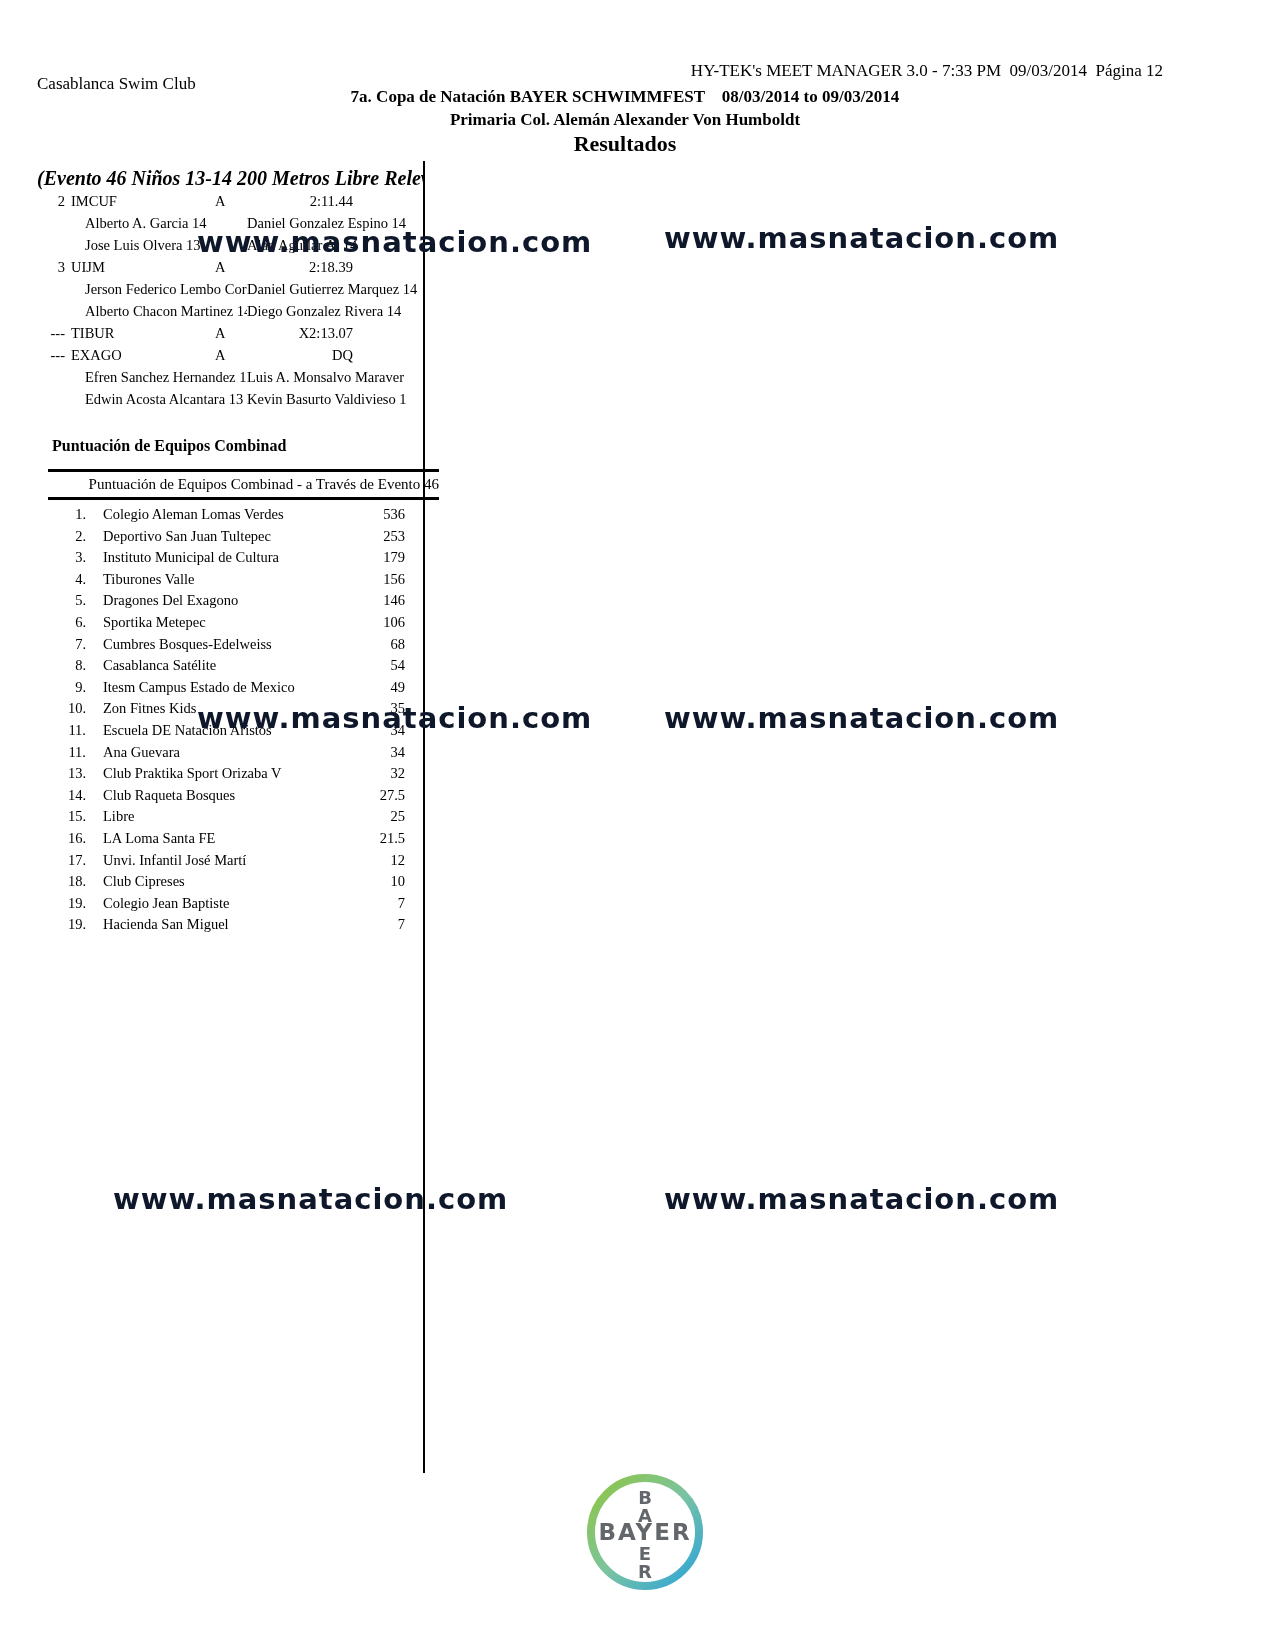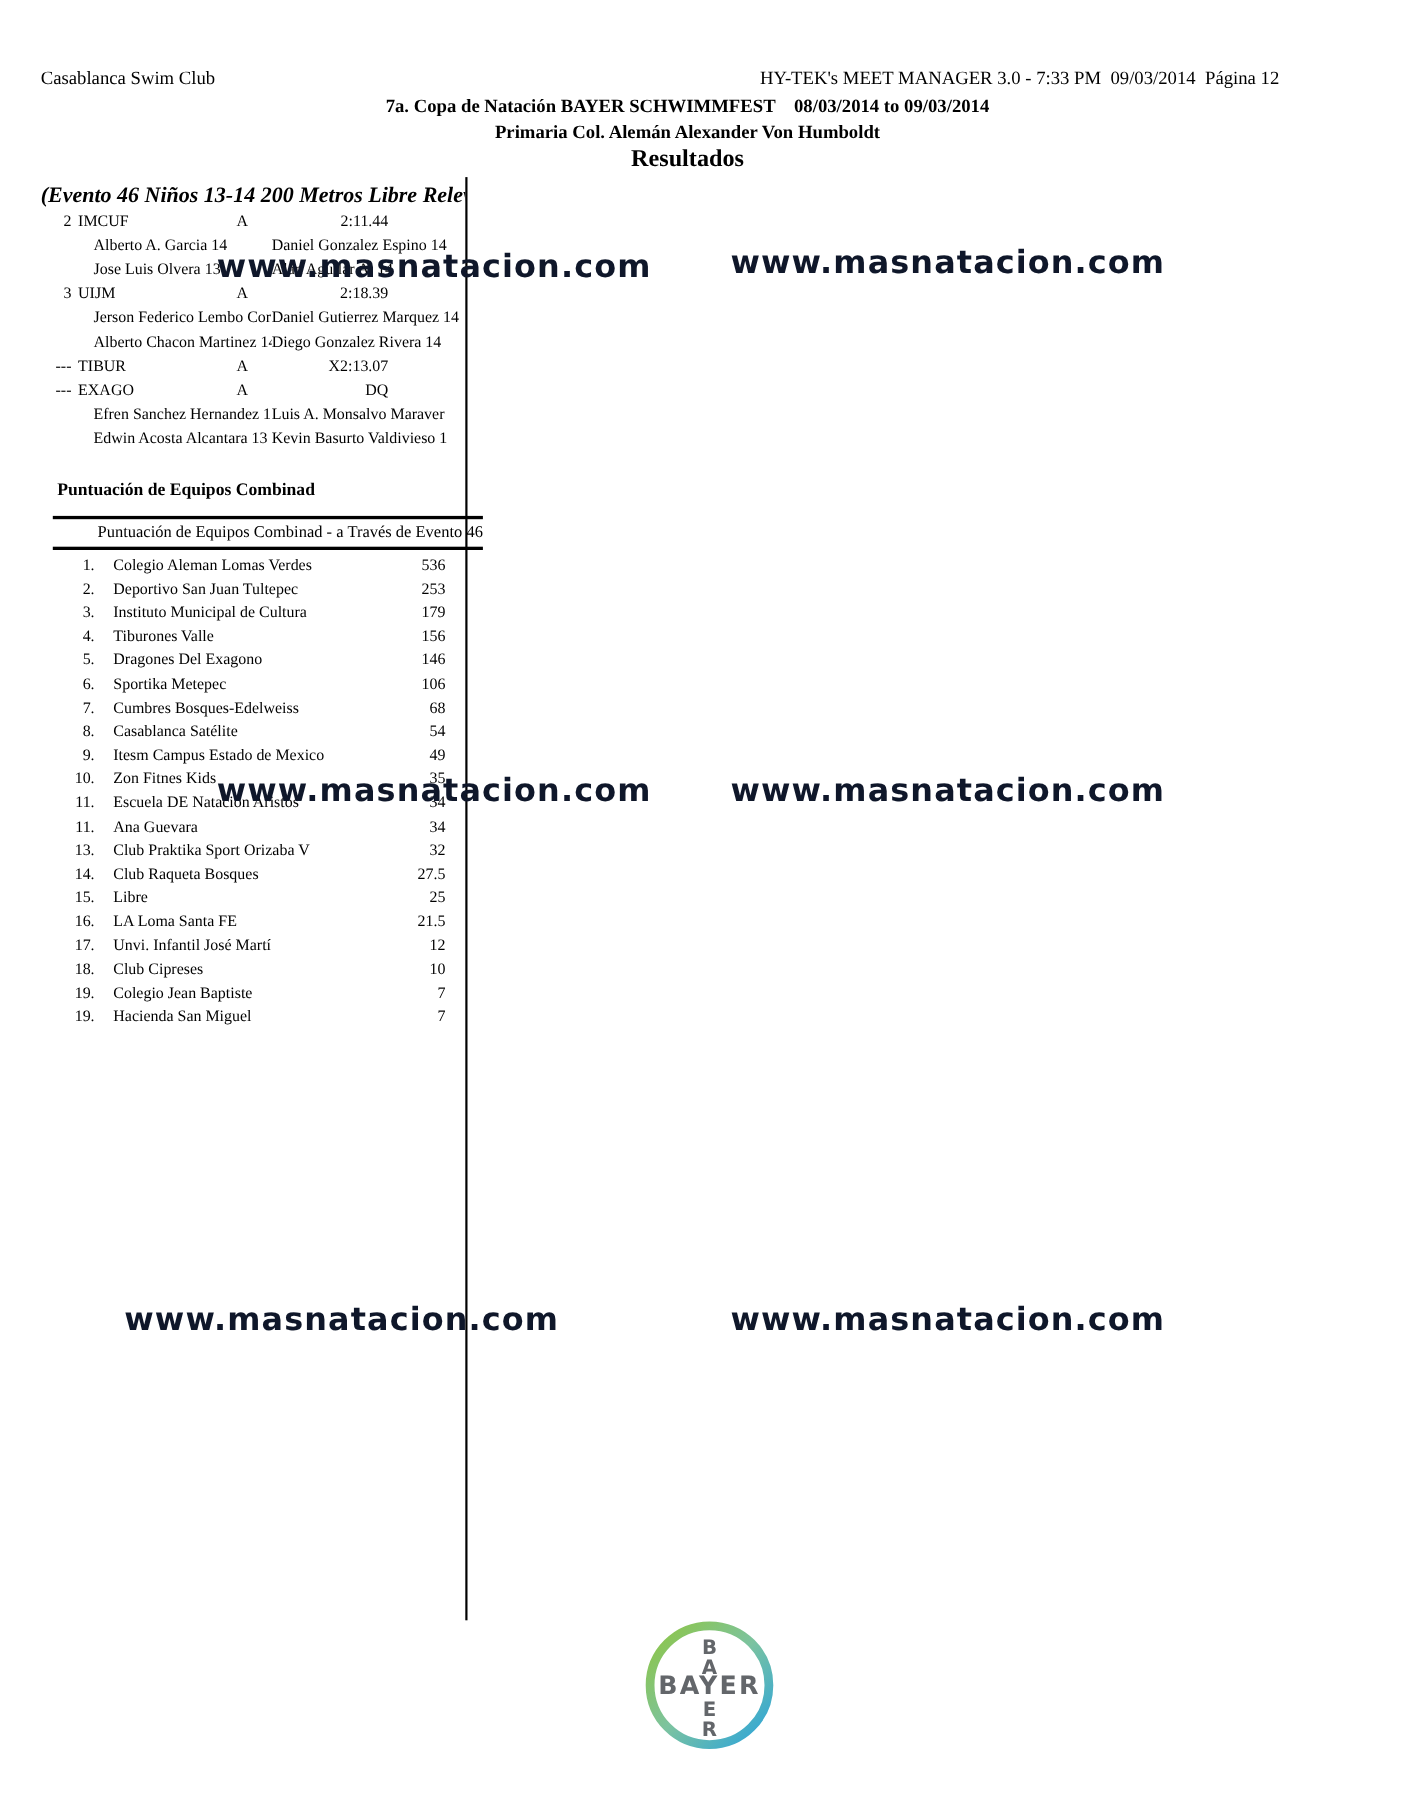--- a/index.html
+++ b/index.html
@@ -1,21 +1,21 @@
 <!DOCTYPE html>
 <html><head>
 <meta charset="utf-8">
 <style>
   html,body{margin:0;padding:0;}
   body{
     width:1275px;height:1650px;background:#ffffff;position:relative;
     font-family:"Liberation Serif", serif;color:#000;overflow:hidden;
   }
   .pre{white-space:pre;}
-  .hdr-left{position:absolute;left:37px;top:61px;font-size:17px;}
+  .hdr-left{position:absolute;left:37px;top:74px;font-size:17px;}
   .hdr-right{position:absolute;right:112px;top:61px;font-size:17px;}
   .title{position:absolute;left:0;top:87px;width:1250px;text-align:center;font-weight:bold;font-size:17px;}
   .subtitle{position:absolute;left:0;top:110px;width:1250px;text-align:center;font-weight:bold;font-size:17px;}
   .resultados{position:absolute;left:0;top:131px;width:1250px;text-align:center;font-weight:bold;font-size:22px;}
   .divider{position:absolute;left:423px;top:161px;width:2px;height:1312px;background:#000;}
 
   
   .event{position:absolute;left:37px;top:167px;width:386px;font-size:14.5px;}
   .ev-head{font-weight:bold;font-size:20px;height:23px;white-space:nowrap;overflow:hidden;font-style:italic;}
   .res-line{display:flex;width:316px;height:22px;line-height:22px;}

